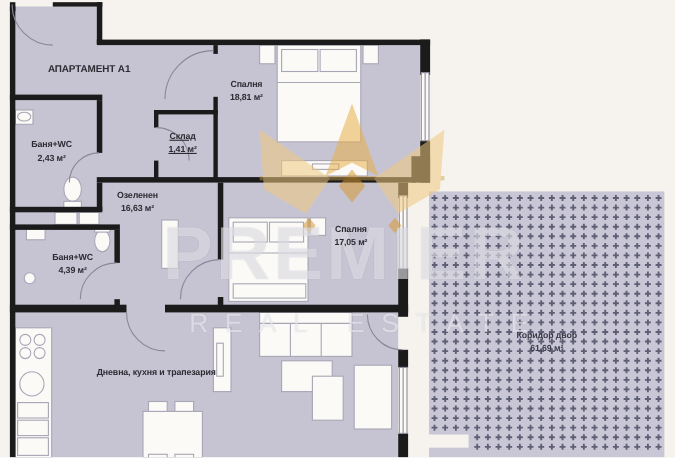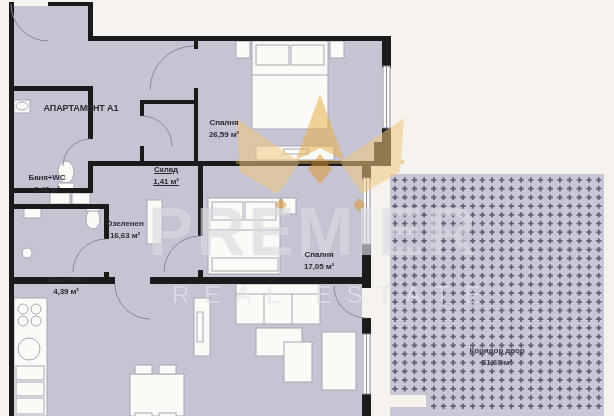--- a/index.html
+++ b/index.html
@@ -4,21 +4,21 @@
 <title>Floor plan</title>
 <style>
   html,body{margin:0;padding:0;background:#ffffff;}
   .canvas{
     position:relative;width:614px;height:416px;overflow:hidden;
     background:#f6f3ee;font-family:"Liberation Sans",sans-serif;
   }
   svg.plan{position:absolute;left:0;top:0;width:614px;height:416px;}
   .room-label{
     position:absolute;text-align:center;color:#2c2b31;
-    font-size:8px;font-weight:700;line-height:1.5;letter-spacing:-0.1px;margin-top:46px;
+    font-size:8px;font-weight:700;line-height:1.5;letter-spacing:-0.1px;
   }
   .room-label .nm{white-space:nowrap;}
   .room-label .ar{white-space:nowrap;}
   .apt-label{font-size:9px;line-height:1.5;}
   .yard-label{color:#3b3a48;}
   .watermark-brand{
     position:absolute;left:148px;top:192px;
     font-size:68px;font-weight:700;letter-spacing:3px;
     color:rgba(255,255,255,0.48);
     text-shadow:0 0 1px rgba(120,120,145,0.35);
@@ -184,34 +184,35 @@
     <div class="ar">1,41 м²</div>
   </div>
 
   <div class="room-label" style="left:95px;top:172px;width:60px;">
     <div class="nm">Озеленен</div>
     <div class="ar">16,63 м²</div>
   </div>
 
   <div class="room-label" style="left:194px;top:71px;width:60px;">
     <div class="nm">Спалня</div>
-    <div class="ar">26,59 м²</div>
+    <div class="ar">18,81 м²</div>
   </div>
 
   <div class="room-label" style="left:34px;top:228px;width:64px;">
     <div class="nm">Баня+WC</div>
     <div class="ar">4,39 м²</div>
   </div>
 
   <div class="room-label" style="left:289px;top:203px;width:60px;">
     <div class="nm">Спалня</div>
     <div class="ar">17,05 м²</div>
   </div>
 
   <div class="room-label" style="left:57px;top:333px;width:170px;">
+    <div class="nm">Дневна, кухня и трапезария</div>
   </div>
 
   <div class="room-label yard-label" style="left:439px;top:299px;width:116px;">
     <div class="nm">Коридор двор</div>
     <div class="ar">61,69 м²</div>
   </div>
 
 </div>
 
 </body></html>

